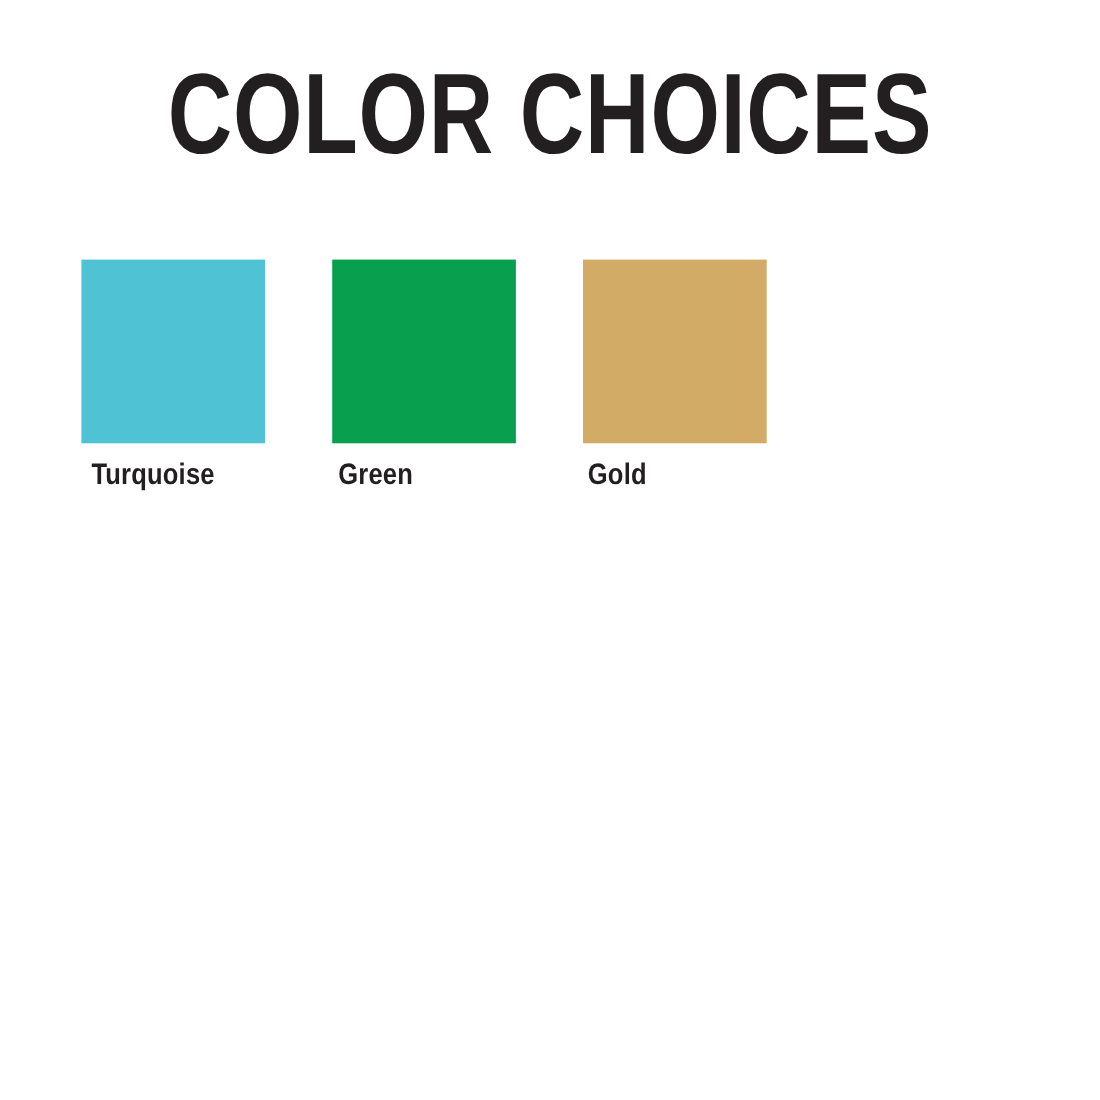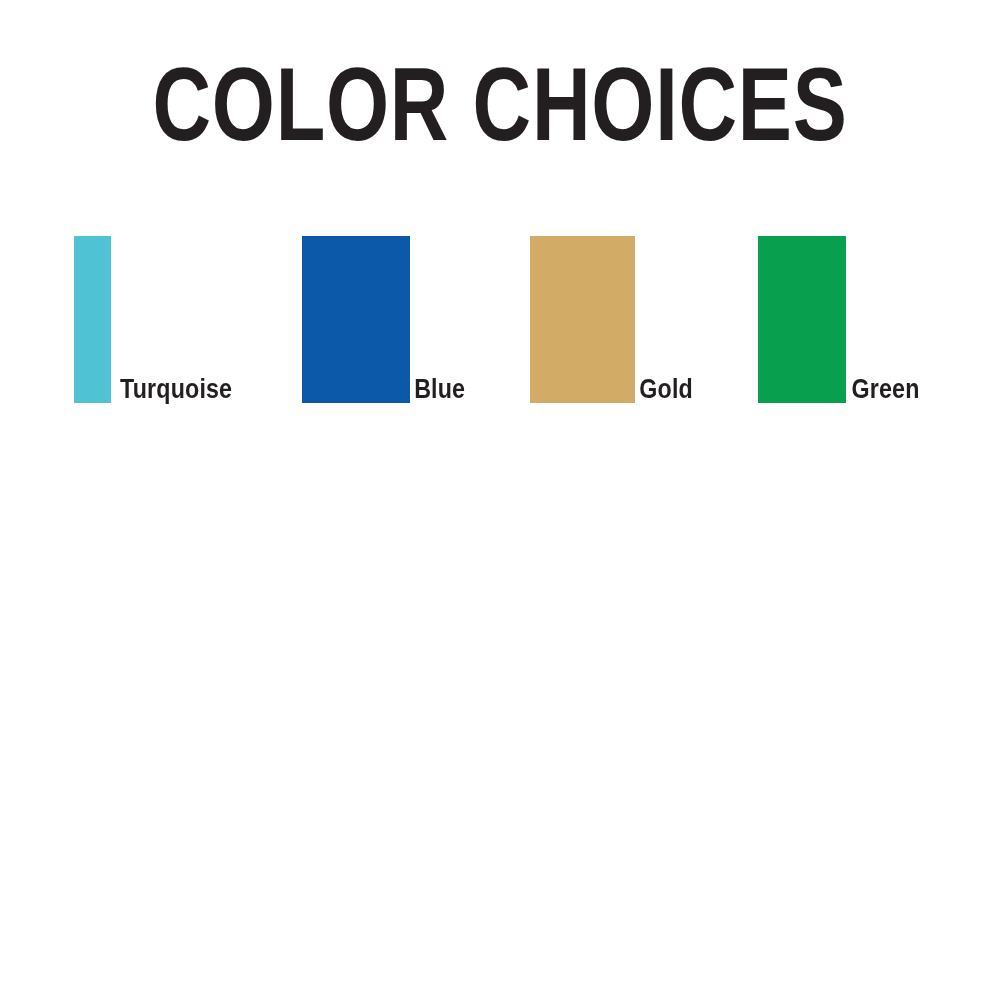--- a/index.html
+++ b/index.html
@@ -60,22 +60,22 @@
 
   
   .row.row-offset {
     padding-left: 228px;
   }
 
   .cell {
     width: 167px;
     margin-right: 61px;
     display: flex;
-    flex-direction: row;
-    align-items: flex-end;
+    flex-direction: column;
+    align-items: flex-start;
   }
   .cell:last-child { margin-right: 0; }
 
   .swatch {
     width: 167px;
     height: 167px;
     display: block;
   }
 
   .swatch-label {
@@ -100,29 +100,25 @@
   <div class="title" style="color: rgb(35, 31, 32);">COLOR CHOICES</div>
 
   <div class="grid">
 
     <div class="row">
       <div class="cell">
         <div class="swatch" style="background-color: rgb(79, 194, 211);"></div>
         <div class="swatch-label">Turquoise</div>
       </div>
       <div class="cell">
-        <div class="swatch" style="background-color: rgb(11, 89, 168);"></div>
-        <div class="swatch-label">Blue</div>
+        <div class="swatch" style="background-color: rgb(8, 160, 79);"></div>
+        <div class="swatch-label">Green</div>
       </div>
       <div class="cell">
         <div class="swatch" style="background-color: rgb(210, 171, 103);"></div>
         <div class="swatch-label">Gold</div>
-      </div>
-      <div class="cell">
-        <div class="swatch" style="background-color: rgb(8, 160, 79);"></div>
-        <div class="swatch-label">Green</div>
       </div>
     </div>
 
 
 
   </div>
 </div>
 
 </body></html>

